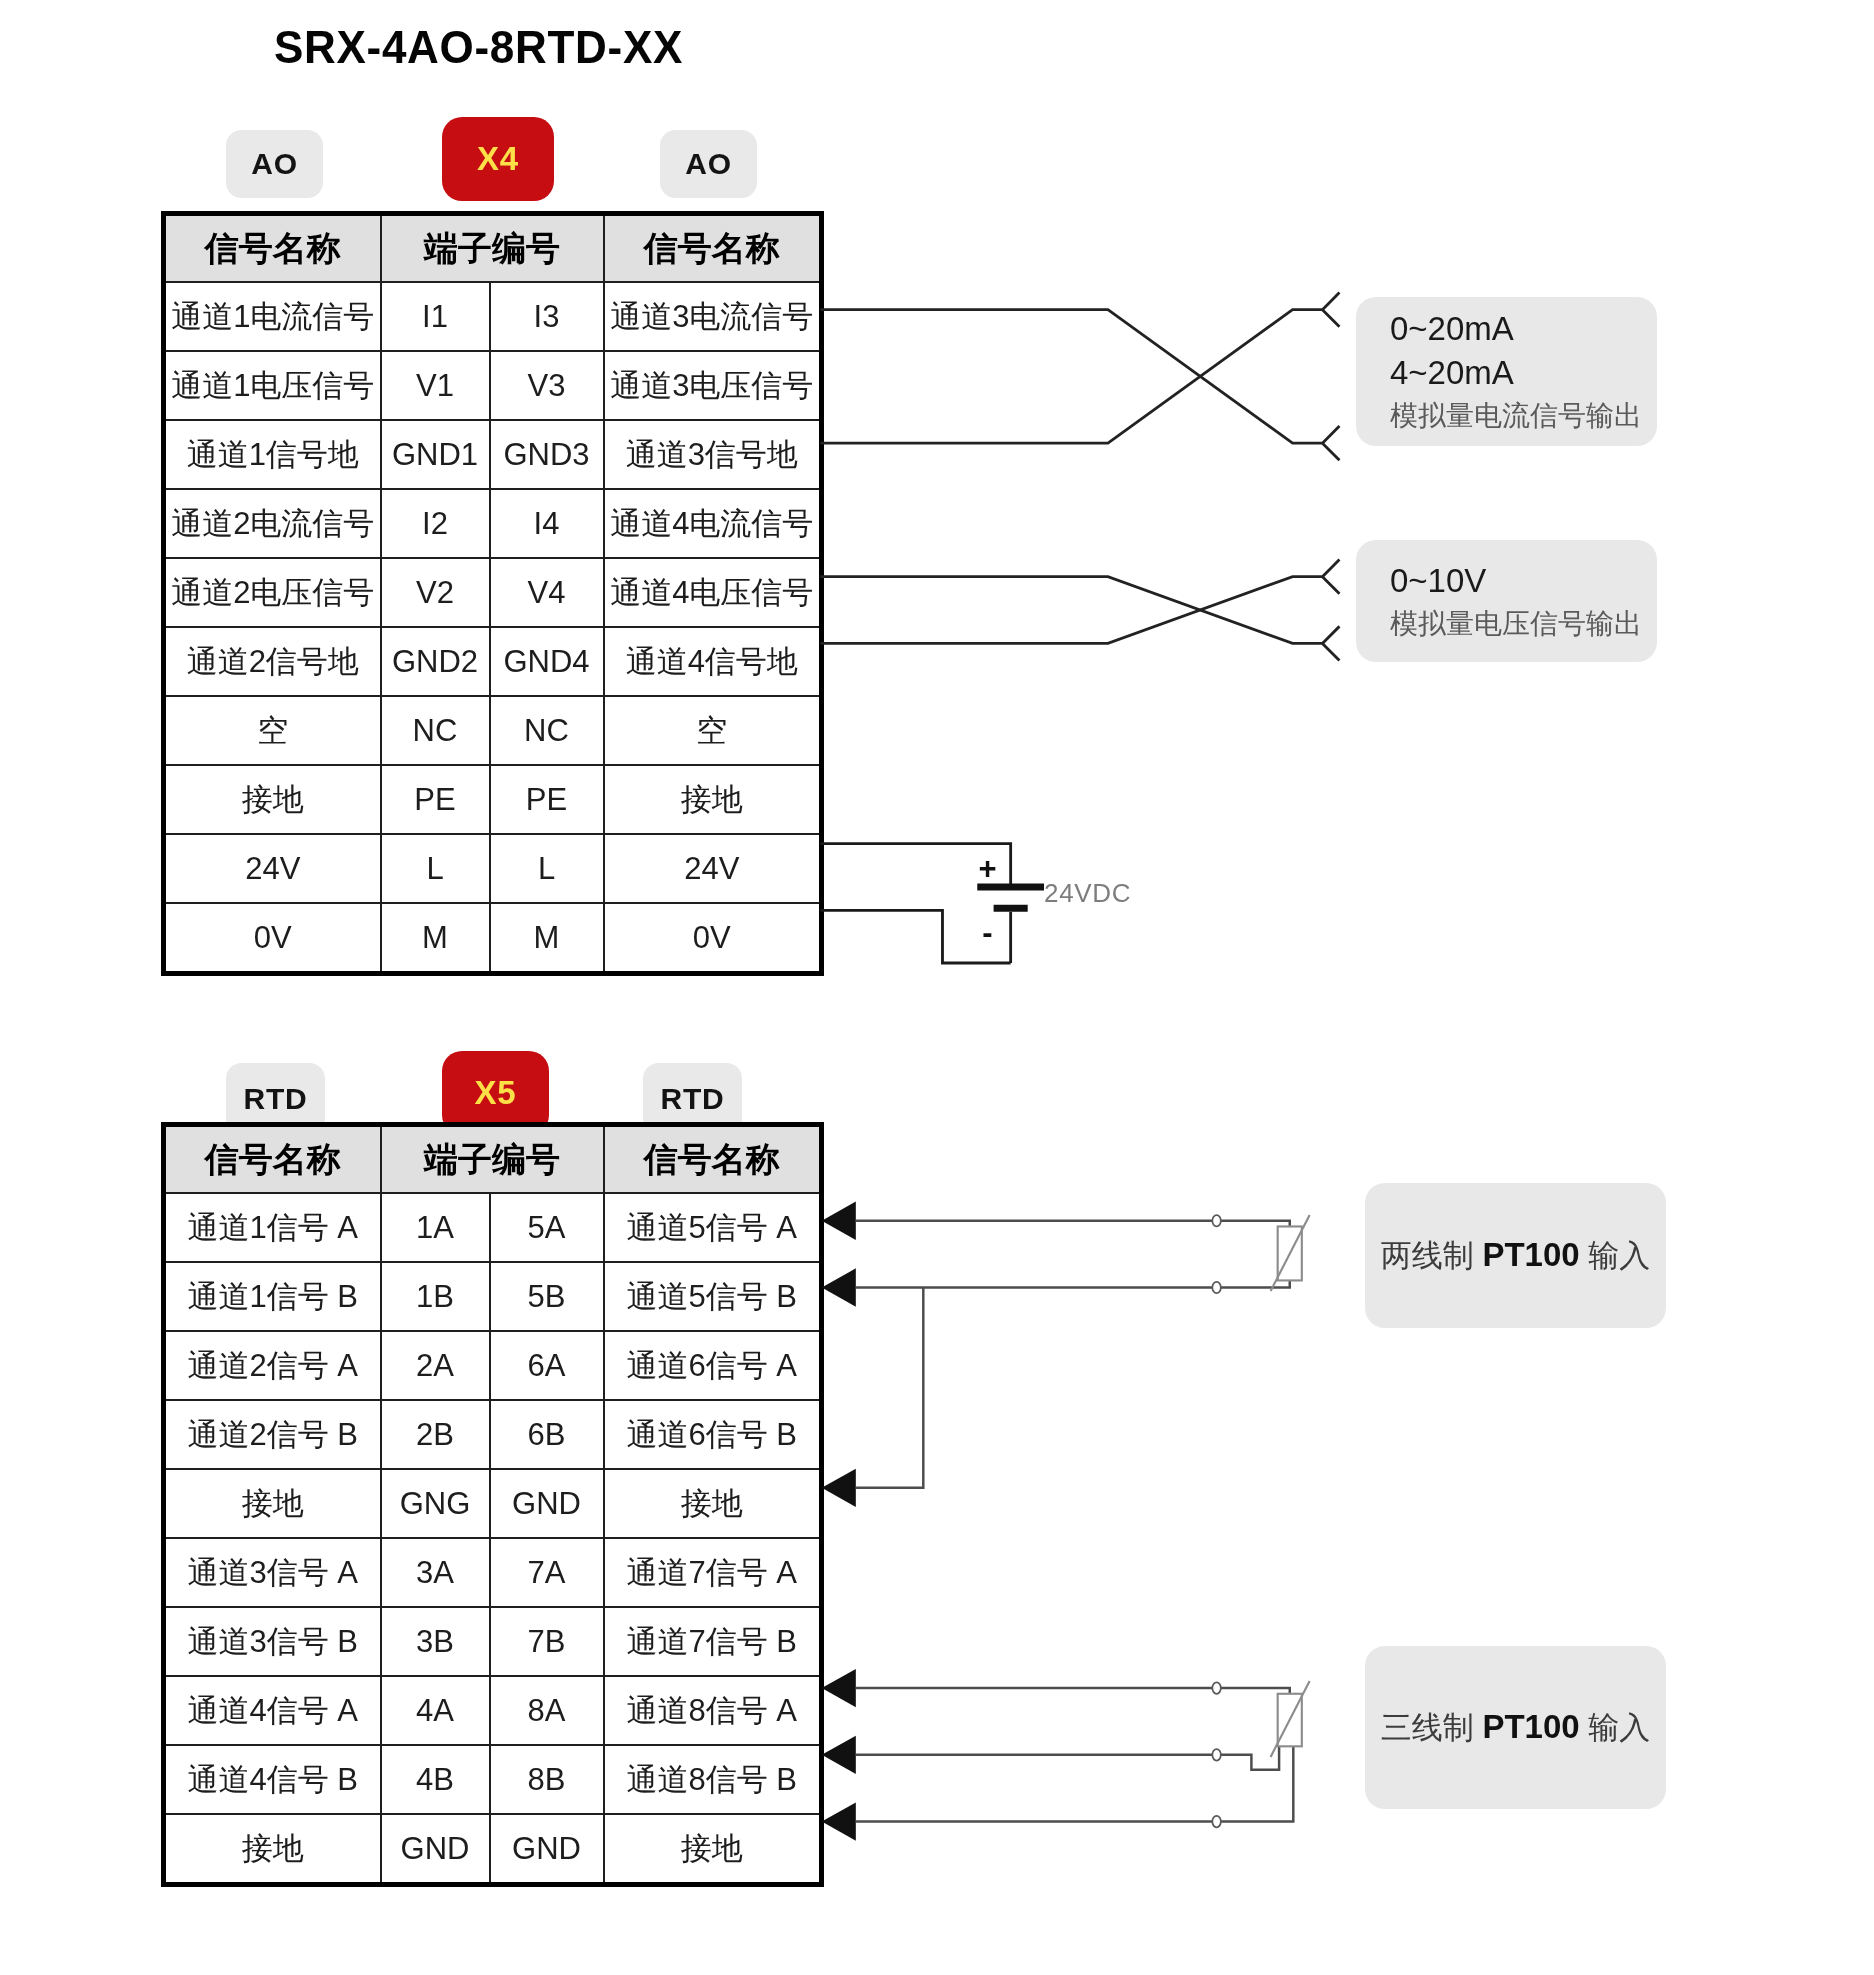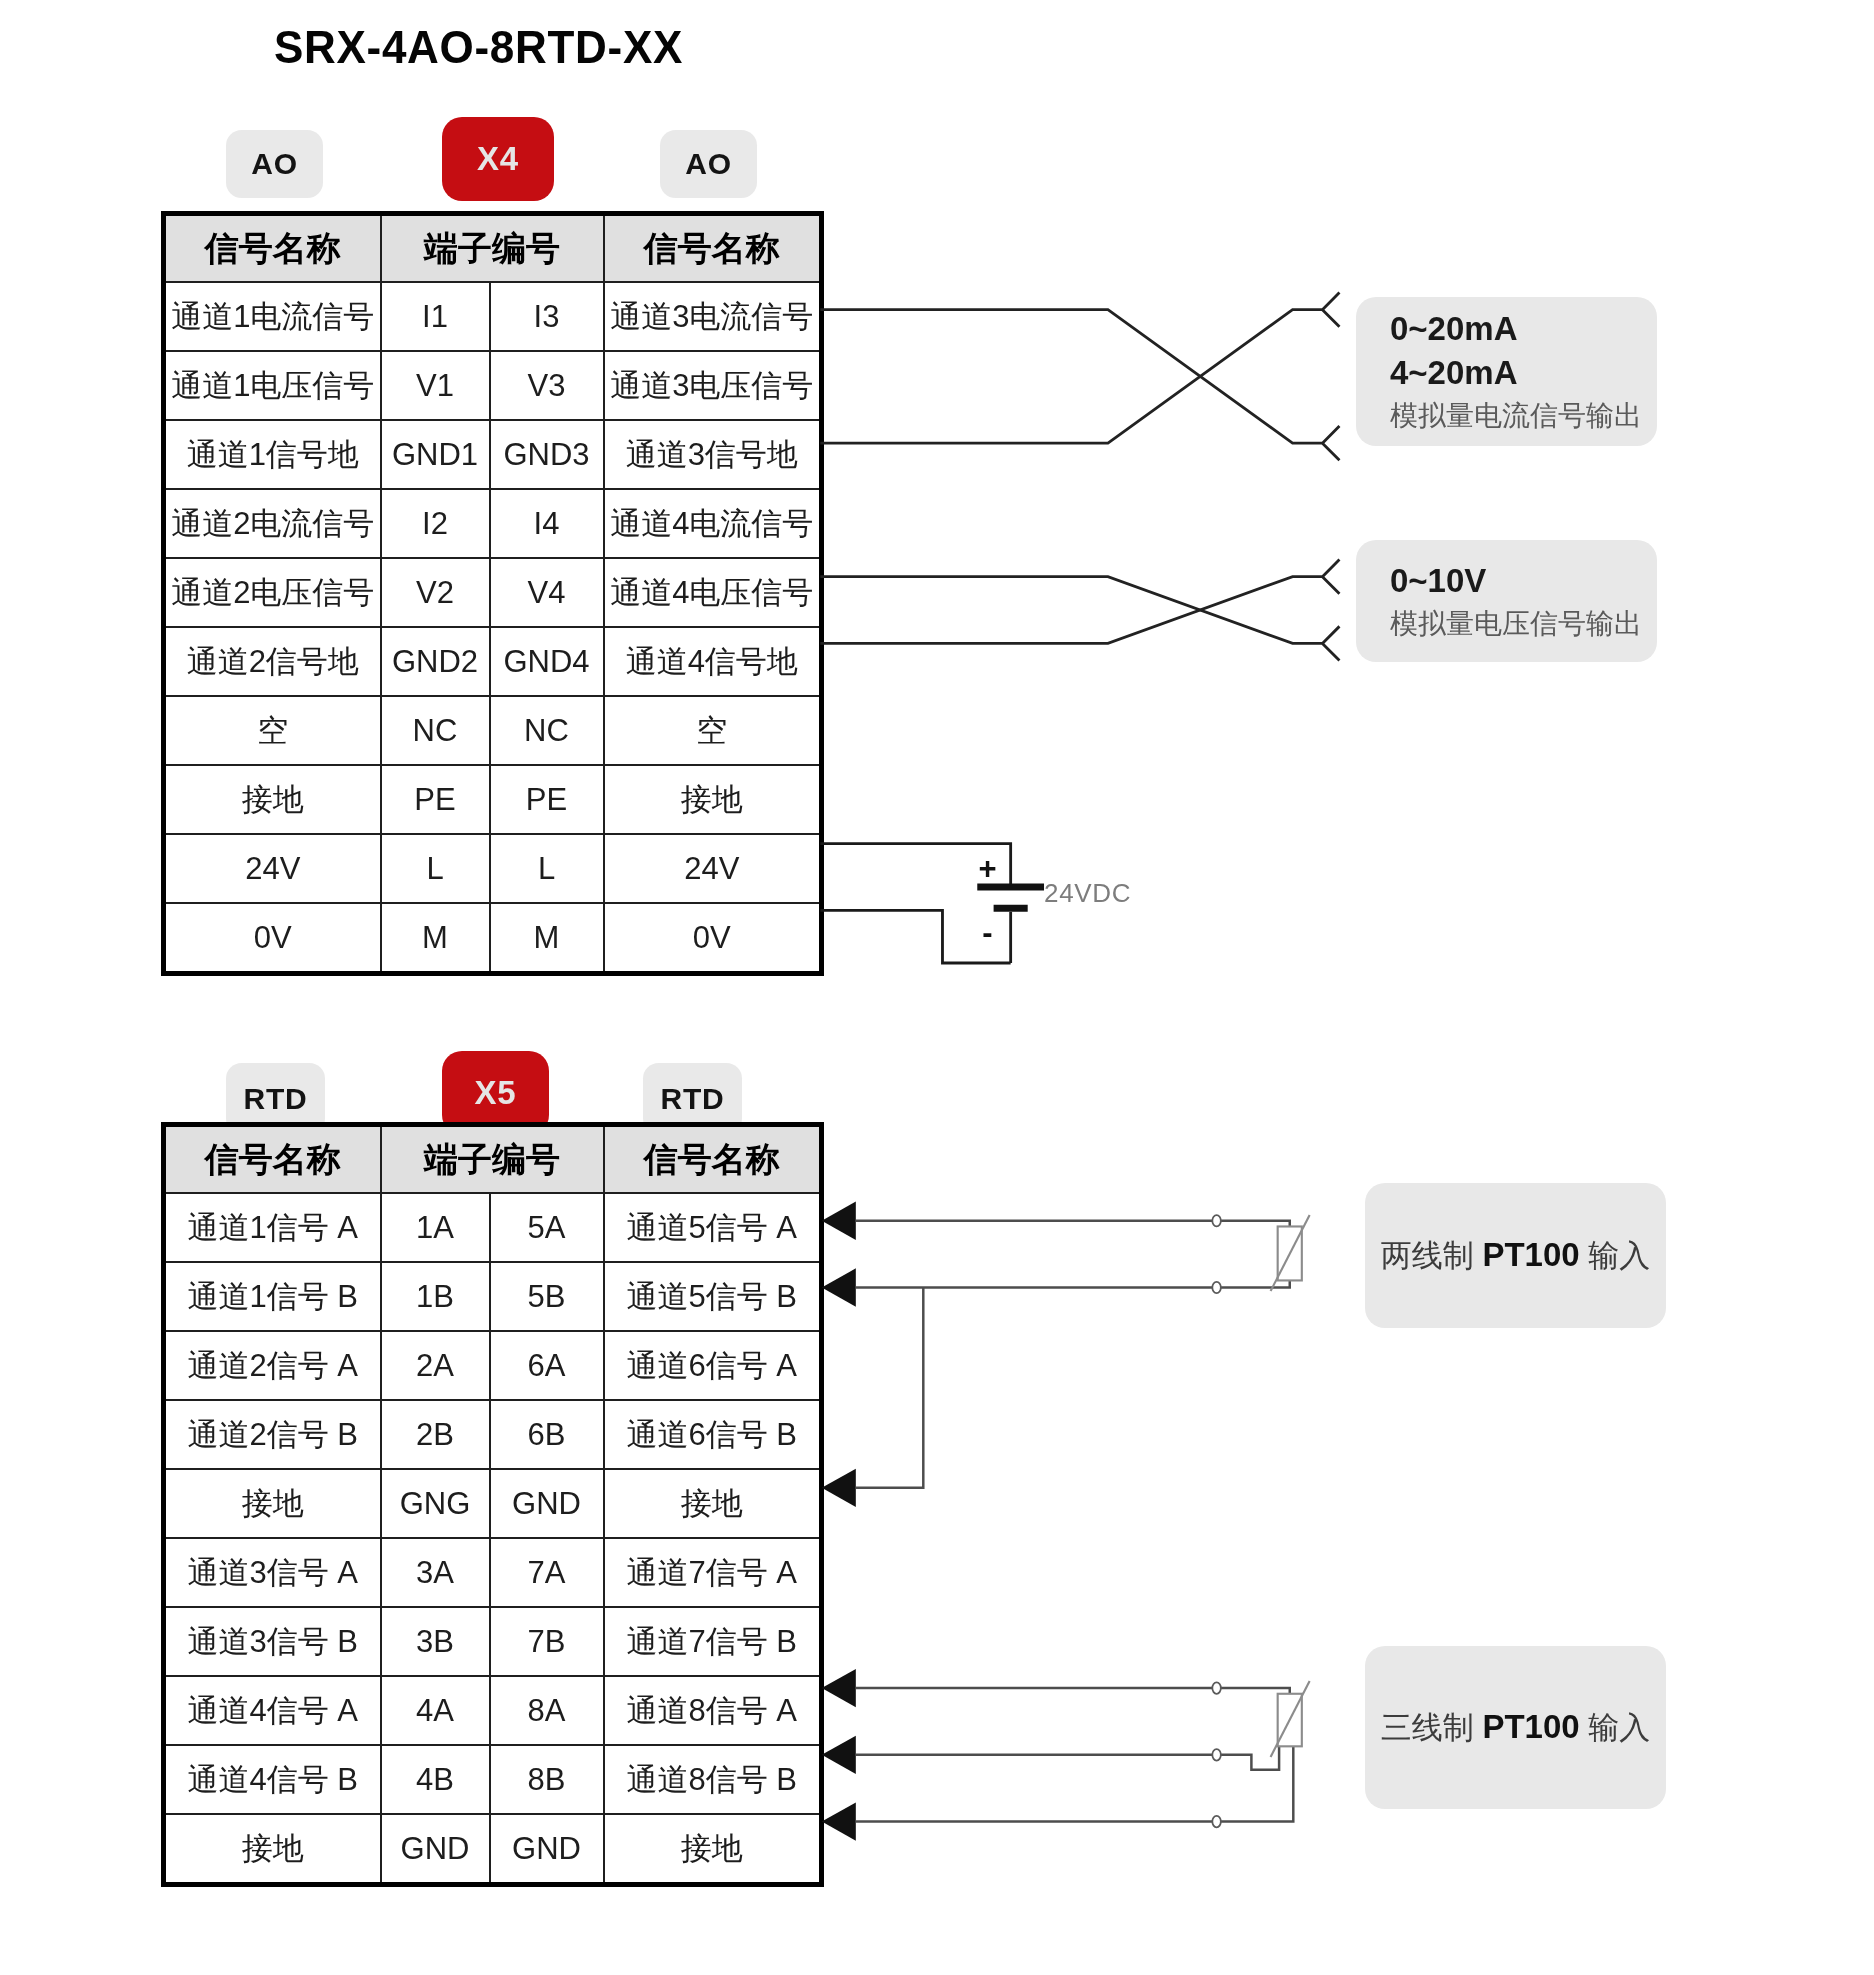--- a/index.html
+++ b/index.html
@@ -17,21 +17,21 @@
     transform:scaleY(1.05);transform-origin:top left;
   }
 
   
   .badge{
     display:flex;align-items:center;justify-content:center;
     background:#e9e9e9;border-radius:15.6px;
     font-size:30px;font-weight:bold;color:#141414;letter-spacing:0.7px;margin-top:18px;
   }
   .badge.red{
-    background:#c50d12;color:#e5e5e5;border-radius:20px;font-size:33px;
+    background:#c50d12;color:#fde047;border-radius:20px;font-size:33px;
   }
 
   
   table.pin-table{
     border-collapse:collapse;table-layout:fixed;background:#fff;
     border:5px solid #000;
   }
   table.pin-table th, table.pin-table td{
     border:2.8px solid #1f1f1f;
     text-align:center;vertical-align:middle;
@@ -45,21 +45,21 @@
     height:67px;font-size:31px;color:#1d1d1d;font-weight:400;
   }
 
   
   .info-box{
     background:#e8e8e8;border-radius:20px;
     display:flex;flex-direction:column;justify-content:center;
     padding-left:34px;box-sizing:border-box;
   }
   .info-box.centered{padding-left:0;align-items:center;margin-left:9px;}
-  .info-line-bold{font-size:33px;font-weight:bold;color:#1a1a1a;line-height:44px;}
+  .info-line-bold{font-size:33px;font-weight:normal;color:#1a1a1a;line-height:44px;}
   .info-line{font-size:28px;color:#5a5a5a;line-height:41px;}
   .mixed-line{font-size:31px;color:#3c3c3c;white-space:nowrap;}
   .mixed-line b{font-size:33px;color:#111;}
 
   
   .pol-label{font-size:31px;font-weight:bold;color:#111;width:31px;text-align:center;}
   .dc-label{font-size:26px;color:#7d7d7d;letter-spacing:0.7px;}
 
   svg.wires{left:0;top:0;pointer-events:none;}
 </style>

